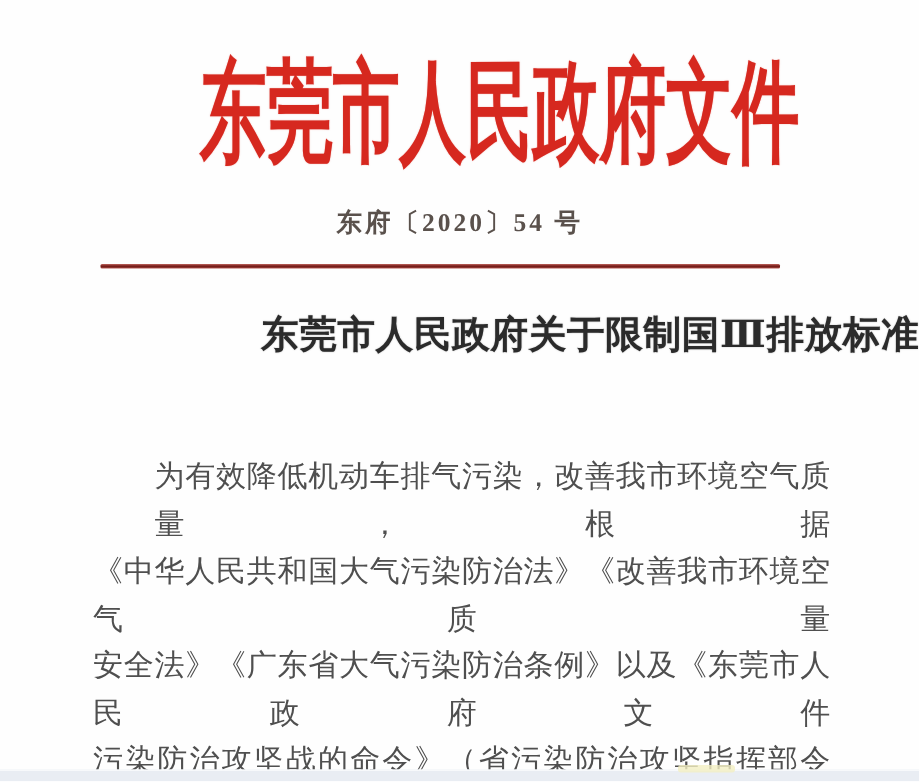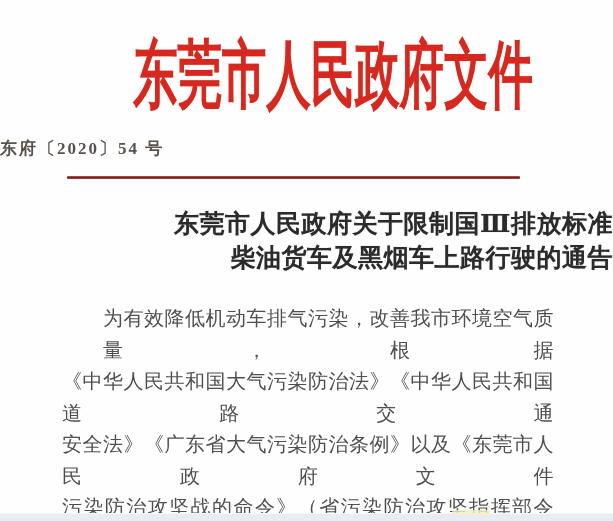--- a/index.html
+++ b/index.html
@@ -27,21 +27,21 @@
     transform: scaleX(0.60);
     transform-origin: 50% 50%;
     letter-spacing: 0px;
     text-shadow: 0 0 1px rgba(214,40,31,0.55);
   }
   .doc-number {
     position: absolute;
     top: 137px;
     left: 0;
     width: 613px;
-    text-align: left;
+    text-align: center;
     font-size: 17px;
     font-weight: 700;
     color: #5a514c;
     letter-spacing: 2px;
   }
   .divider {
     position: absolute;
     top: 176px;
     left: 67px;
     width: 453px;
@@ -105,26 +105,25 @@
   <div class="header-title">
     <span class="stretch">东莞市人民政府文件</span>
   </div>
 
   <div class="doc-number">东府〔2020〕54 号</div>
 
   <div class="divider"></div>
 
   <div class="notice-title">
     <div>东莞市人民政府关于限制国Ⅲ排放标准</div>
-    <div>柴油货车及黑烟车上路行驶的通告</div>
   </div>
 
   <div class="body-text">
     <div class="body-line indent">为有效降低机动车排气污染，改善我市环境空气质量，根据</div>
-    <div class="body-line">《中华人民共和国大气污染防治法》《中华人民共和国道路交通</div>
+    <div class="body-line">《中华人民共和国大气污染防治法》《改善我市环境空气质量</div>
     <div class="body-line">安全法》《广东省大气污染防治条例》以及《东莞市人民政府文件</div>
     <div class="body-line">污染防治攻坚战的命令》（省污染防治攻坚指挥部令 2020 年第 1</div>
 
   </div>
 
   <div class="bottom-strip"></div>
   <div class="bottom-smudge"></div>
 
 </div>
 

